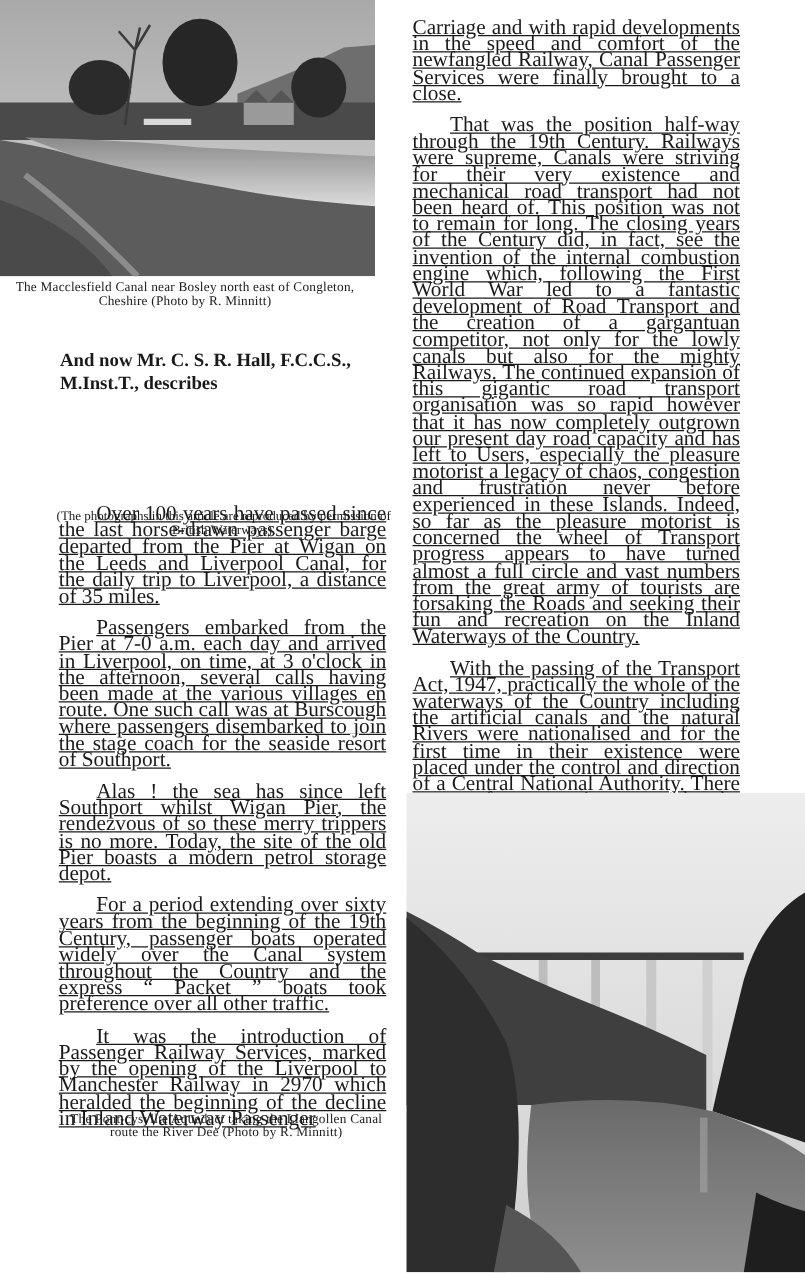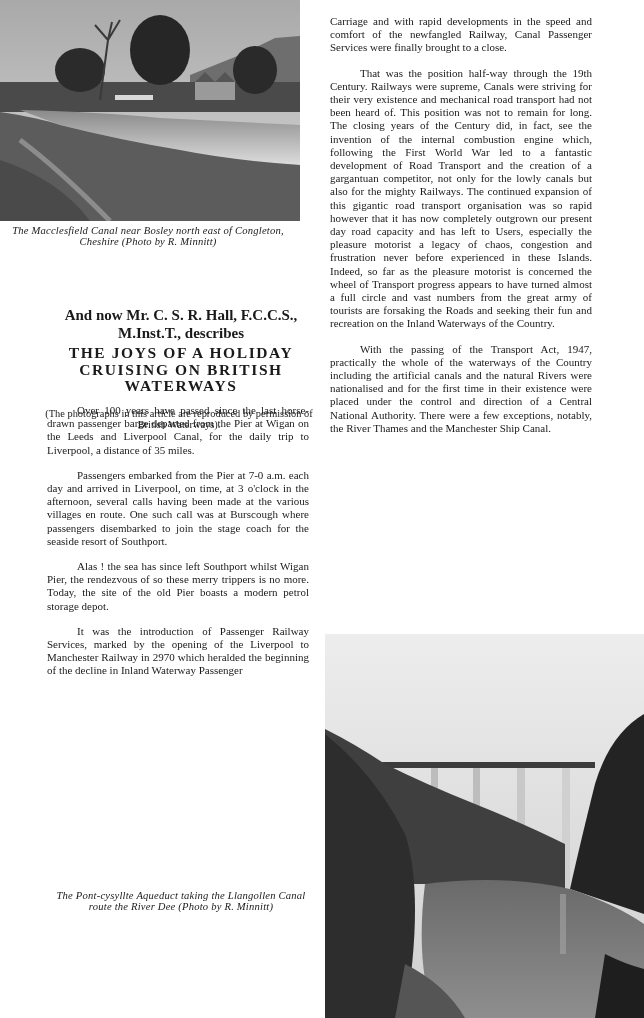--- a/index.html
+++ b/index.html
@@ -8,37 +8,37 @@
     background: #ffffff; color: #1a1a1a;
     font-family: "Liberation Serif", "DejaVu Serif", serif;
   }
   .photo { position: absolute; overflow: hidden; }
   .photo svg { display: block; width: 100%; height: 100%; }
   #photo-top { left: 0; top: 0; width: 300px; height: 221px; }
   #photo-bottom { left: 325px; top: 634px; width: 319px; height: 384px; }
 
   .caption {
     position: absolute; text-align: center;
-    font-size: 10.6px; line-height: 11px; letter-spacing: 0.2px; font-style: italic;
+    font-size: 10.6px; line-height: 11px; letter-spacing: 0.2px;
   }
   #caption-top { left: 4px; top: 225px; width: 288px; }
   #caption-bottom { left: 46px; top: 890px; width: 270px; }
 
-  .heading-block { position: absolute; left: 48px; top: 306px; width: 266px; text-align: center; }
+  .heading-block { position: absolute; left: 48px; top: 280px; width: 266px; text-align: left; }
   .byline { font-weight: bold; font-size: 15px; line-height: 18px; }
   .title {
     font-weight: bold; font-size: 15.5px; line-height: 16.5px; letter-spacing: 1.6px;
     margin-top: 3px;
   }
   .permission {
     position: absolute; left: 44px; top: 408px; width: 270px; text-align: center;
     font-size: 10.4px; line-height: 11px;
   }
 
-  .column { position: absolute; font-size: 11px; line-height: 13.2px; }
+  .column { position: absolute; font-size: 17px; line-height: 13.2px; text-decoration: underline; }
   #col-left { left: 47px; top: 404px; width: 262px; }
   #col-right { left: 330px; top: 15px; width: 262px; }
   .column p {
     margin: 0 0 12px 0; text-align: justify; text-indent: 30px;
     hyphens: manual;
   }
   .column p.cont { text-indent: 0; }
 </style>
 </head>
 <body>
@@ -68,28 +68,28 @@
     <path d="M20 110 Q100 112 160 118 L300 125 L300 165 Q220 160 180 150 Q120 140 60 125 Z" fill="url(#waterA)"></path>
     <path d="M0 112 Q40 118 60 125 Q120 140 180 150 Q230 160 300 165 L300 221 L0 221 Z" fill="#5c5c5c"></path>
     <path d="M20 140 Q60 170 110 221" stroke="#8c8c8c" stroke-width="5" fill="none"></path>
     <path d="M0 160 Q60 180 90 221 L0 221 Z" fill="#4a4a4a"></path>
   </svg>
 </div>
 <div id="caption-top" class="caption">The Macclesfield Canal near Bosley north east of Congleton, Cheshire (Photo by R. Minnitt)</div>
 
 <div class="heading-block">
   <div class="byline">And now Mr. C. S. R. Hall, F.C.C.S., M.Inst.T., describes</div>
-  <div class="title">THE JOYS OF A HOLIDAY CRUISING ON BRITISH WATERWAYS</div>
 </div>
 <div class="permission">(The photographs in this article are reproduced by permission of British Waterways).</div>
 
 <div id="col-left" class="column">
   <p>Over 100 years have passed since the last horse-drawn passenger barge departed from the Pier at Wigan on the Leeds and Liverpool Canal, for the daily trip to Liverpool, a distance of 35 miles.</p>
   <p>Passengers embarked from the Pier at 7-0 a.m. each day and arrived in Liverpool, on time, at 3 o'clock in the afternoon, several calls having been made at the various villages en route. One such call was at Burscough where passengers disembarked to join the stage coach for the seaside resort of Southport.</p>
   <p>Alas ! the sea has since left Southport whilst Wigan Pier, the rendezvous of so these merry trippers is no more. Today, the site of the old Pier boasts a modern petrol storage depot.</p>
+  <p>For a period extending over sixty years from the beginning of the 19th Century, passenger boats operated widely over the Canal system throughout the Country and the express “ Packet ” boats took preference over all other traffic.</p>
   <p>It was the introduction of Passenger Railway Services, marked by the opening of the Liverpool to Manchester Railway in 2970 which heralded the beginning of the decline in Inland Waterway Passenger</p>
 </div>
 
 <div id="col-right" class="column">
   <p class="cont">Carriage and with rapid developments in the speed and comfort of the newfangled Railway, Canal Passenger Services were finally brought to a close.</p>
   <p>That was the position half-way through the 19th Century. Railways were supreme, Canals were striving for their very existence and mechanical road transport had not been heard of. This position was not to remain for long. The closing years of the Century did, in fact, see the invention of the internal combustion engine which, following the First World War led to a fantastic development of Road Transport and the creation of a gargantuan competitor, not only for the lowly canals but also for the mighty Railways. The continued expansion of this gigantic road transport organisation was so rapid however that it has now completely outgrown our present day road capacity and has left to Users, especially the pleasure motorist a legacy of chaos, congestion and frustration never before experienced in these Islands. Indeed, so far as the pleasure motorist is concerned the wheel of Transport progress appears to have turned almost a full circle and vast numbers from the great army of tourists are forsaking the Roads and seeking their fun and recreation on the Inland Waterways of the Country.</p>
   <p>With the passing of the Transport Act, 1947, practically the whole of the waterways of the Country including the artificial canals and the natural Rivers were nationalised and for the first time in their existence were placed under the control and direction of a Central National Authority. There were a few exceptions, notably, the River Thames and the Manchester Ship Canal.</p>
 </div>
 
 <div id="caption-bottom" class="caption">The Pont-cysyllte Aqueduct taking the Llangollen Canal route the River Dee (Photo by R. Minnitt)</div>

